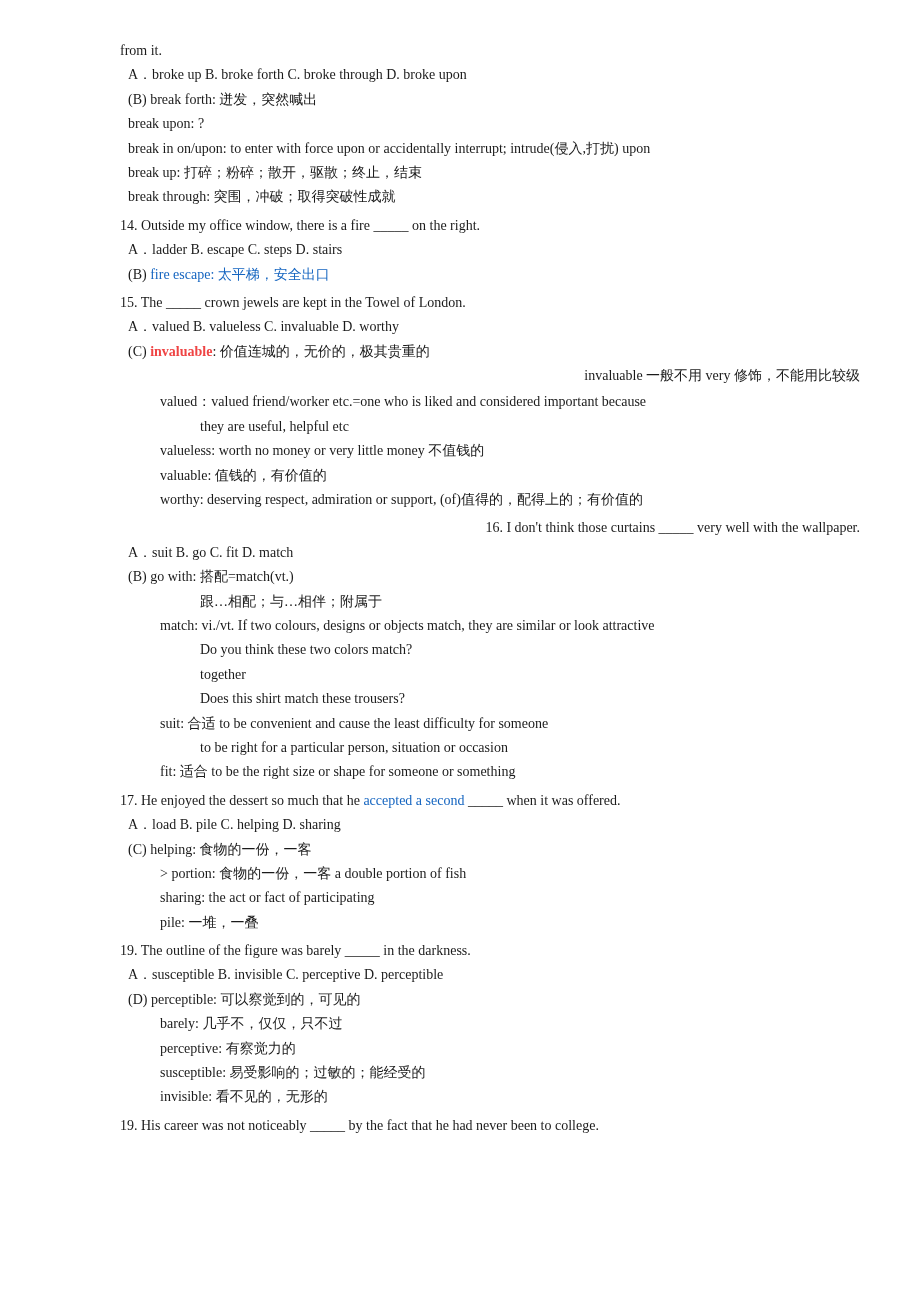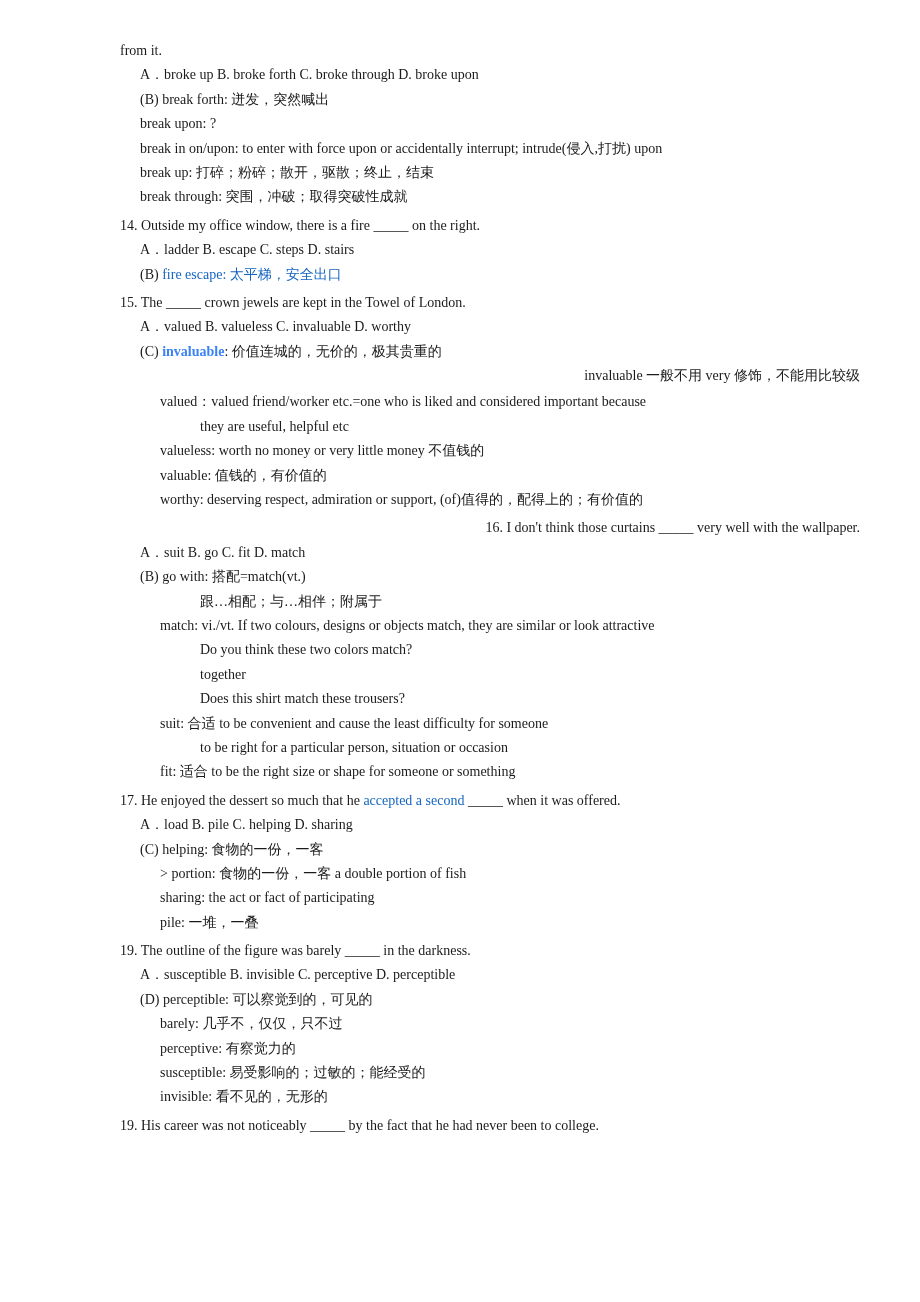--- a/index.html
+++ b/index.html
@@ -15,37 +15,37 @@
       line-height: 1.6;
       padding: 40px 60px 40px 120px;
     }
     .content {
       max-width: 780px;
     }
     .question-line {
       margin-bottom: 2px;
     }
     .answer-line {
-      margin-left: 20px;
+      margin-left: 8px;
       margin-bottom: 2px;
       font-family: Liberation Serif, serif;
     }
     .sub-explanation {
       margin-left: 40px;
       margin-bottom: 2px;
     }
     .sub-sub-explanation {
       margin-left: 80px;
       margin-bottom: 2px;
     }
     .blue {
       color: #1565c0;
     }
     .highlight-answer {
-      color: #3b82f6;
+      color: #ef4444;
       font-weight: bold;
     }
     .bold-center {
       font-weight: normal;
       text-align: right;
       margin-left: 100px;
       margin-bottom: 4px;
       margin-top: 2px;
     }
   </style>

